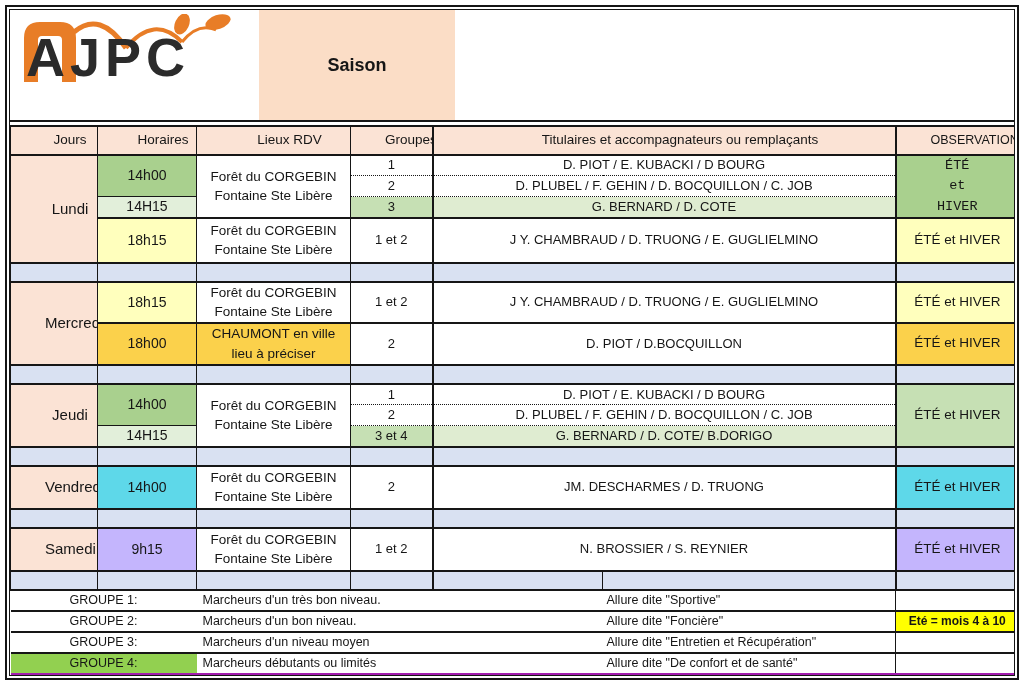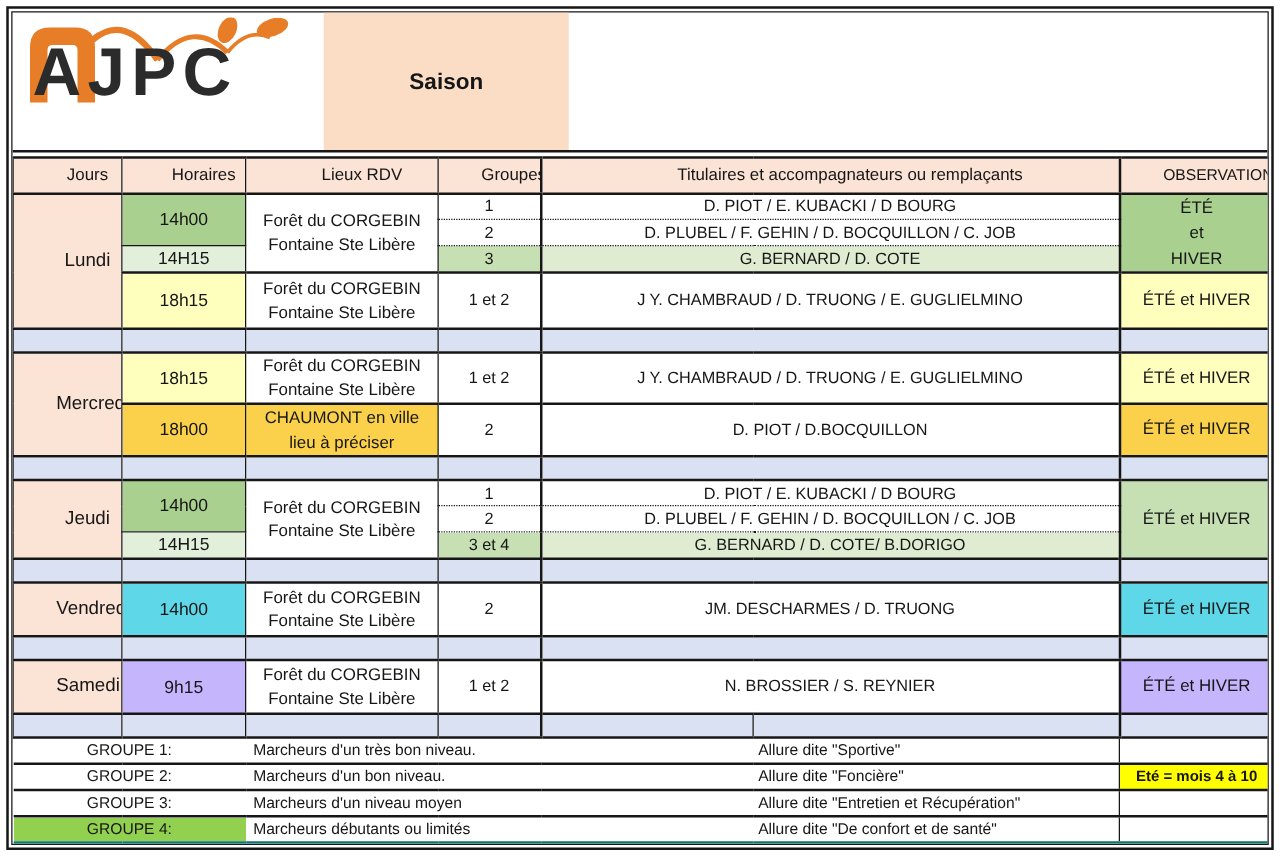--- a/index.html
+++ b/index.html
@@ -19,21 +19,21 @@
   
   table{border-collapse:collapse;table-layout:fixed;width:100%;margin-top:3px;}
   td{border:1px solid #161616;text-align:center;vertical-align:middle;font-size:13px;padding:0 2px;box-sizing:border-box;line-height:1.25;overflow:hidden;}
   .hdr td{font-size:13.5px;border-bottom:2px solid #161616;border-top:2px solid #161616;}
   .hdr .obshead{font-size:12.5px;}
   .two span{display:block;line-height:1.45;}
   .day{font-size:15px;}
   .time{font-size:14px;}
   .lieu{font-size:13.5px;}
   .obs{font-size:13.5px;}
-  .obs span{display:block;line-height:1.5;}
+  .obs span{display:block;line-height:1.5;font-family:Liberation Mono, monospace;}
 
   
   .peach{background:#fbe3d5;padding-left:34px;}
   .gs{background:#a9d08e;}      
   .gm{background:#c6e0b4;}      
   .gp{background:#e2efda;}      
   .gn{background:#dfecd1;}      
   .yl{background:#ffffbd;}      
   .gold{background:#fbd14b;}
   .cy{background:#5ed8e9;}
@@ -44,21 +44,21 @@
 
   
   .bt2{border-top:2px solid #161616;}
   .bl2{border-left:2px solid #161616;}
   .dotb{border-bottom:1px dotted #161616;}
   .dott{border-top:1px dotted #161616;}
   .sp td{border-top:2px solid #161616;border-bottom:2px solid #161616;}
 
   
   .lg td{border-left:none;border-right:none;border-top:2px solid #161616;font-size:12.5px;}
-  .lgend td{border-bottom:2px solid #0f766e;}
+  .lgend td{border-bottom:2px solid #a21caf;}
   .lg .lgn{border-left:1px solid #161616;}
   .lg .lgd{text-align:left;padding-left:6px;}
   .lg .lga{text-align:left;padding-left:4px;}
   .lg .note{font-weight:600;font-size:12px;}
 </style>
 </head>
 <body>
 
 <div class="page">
   <div class="inner">

